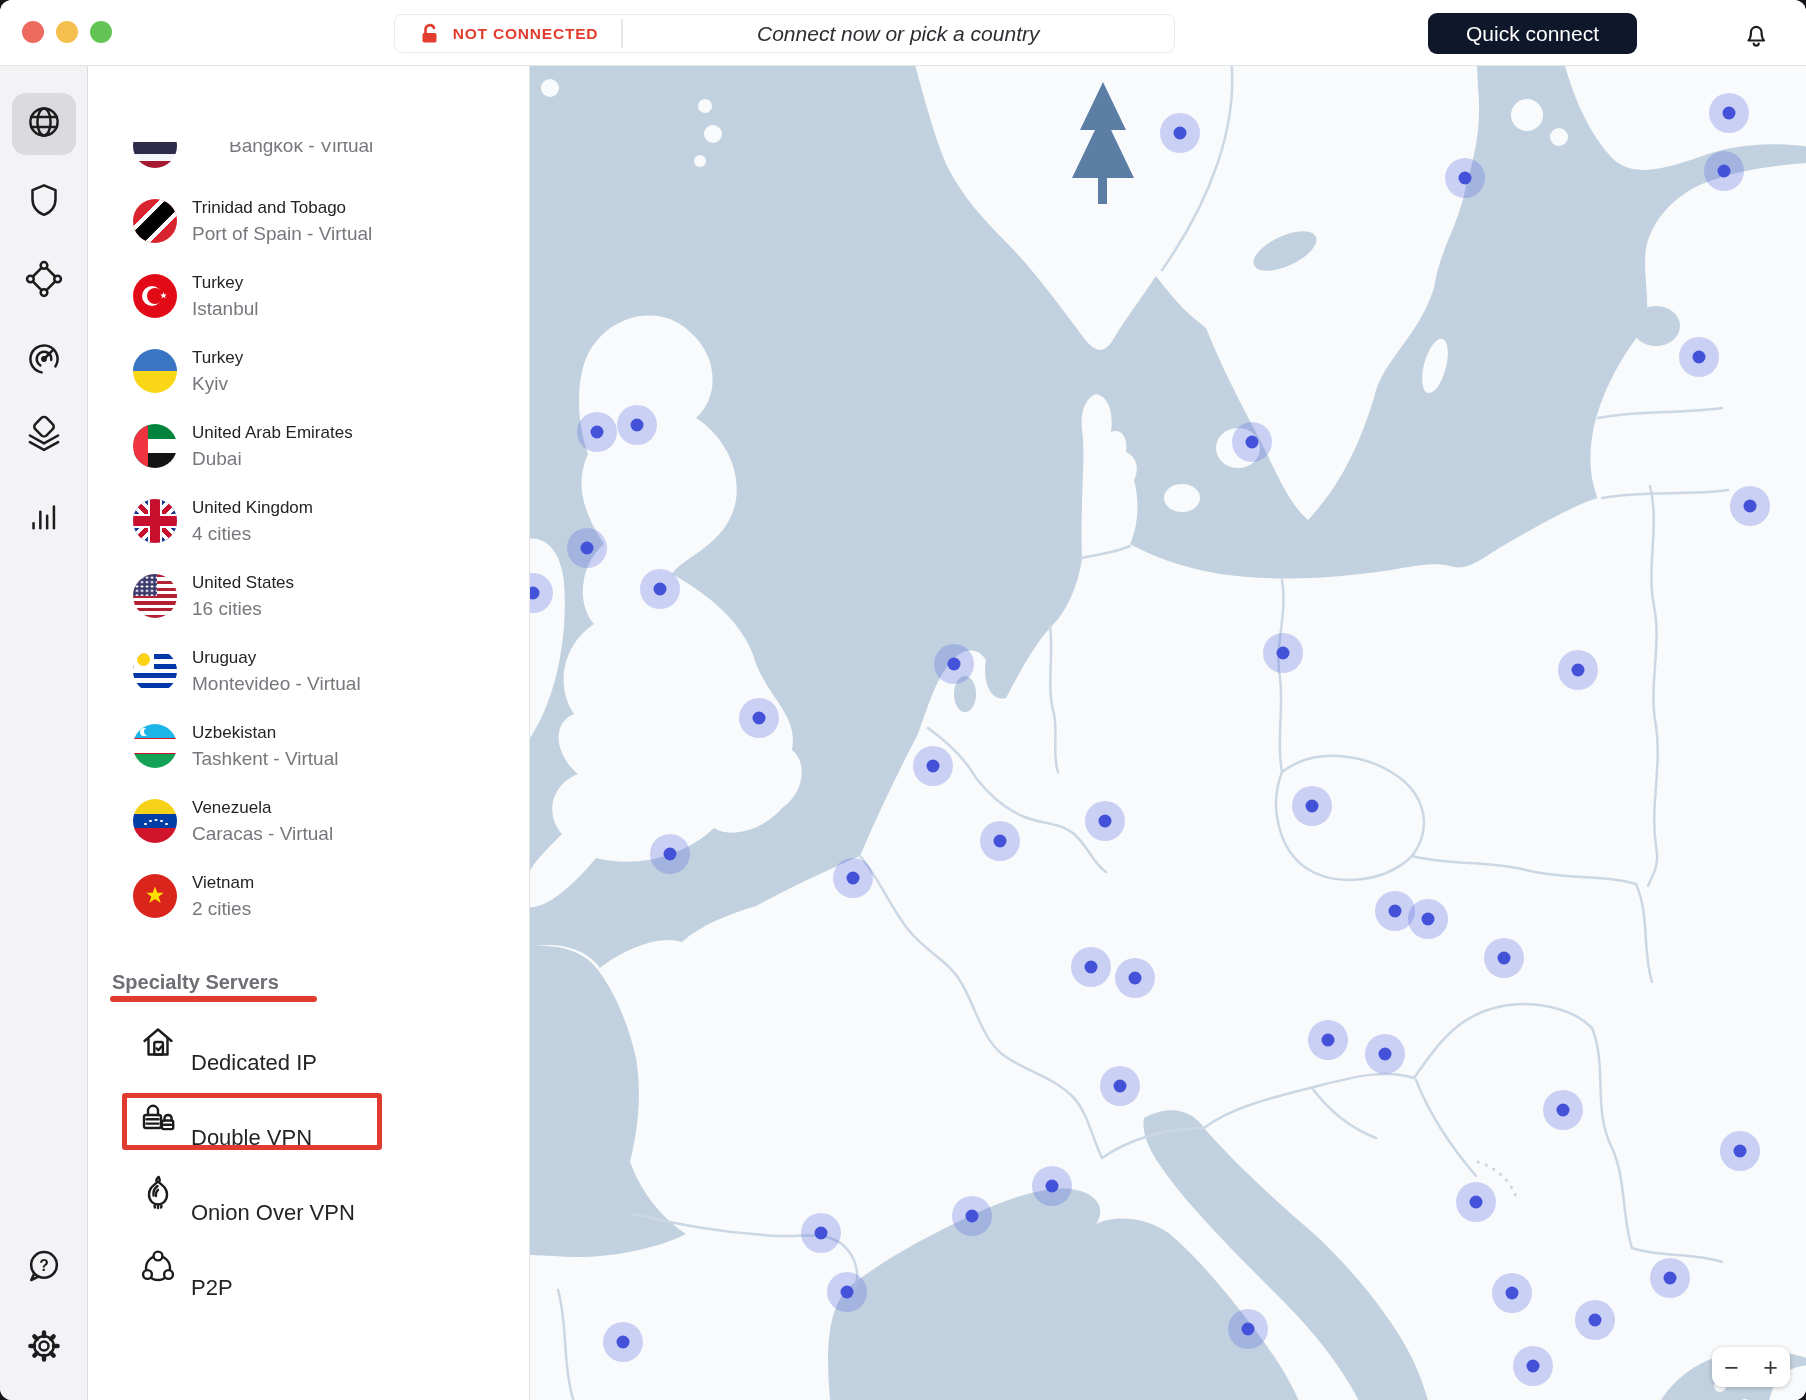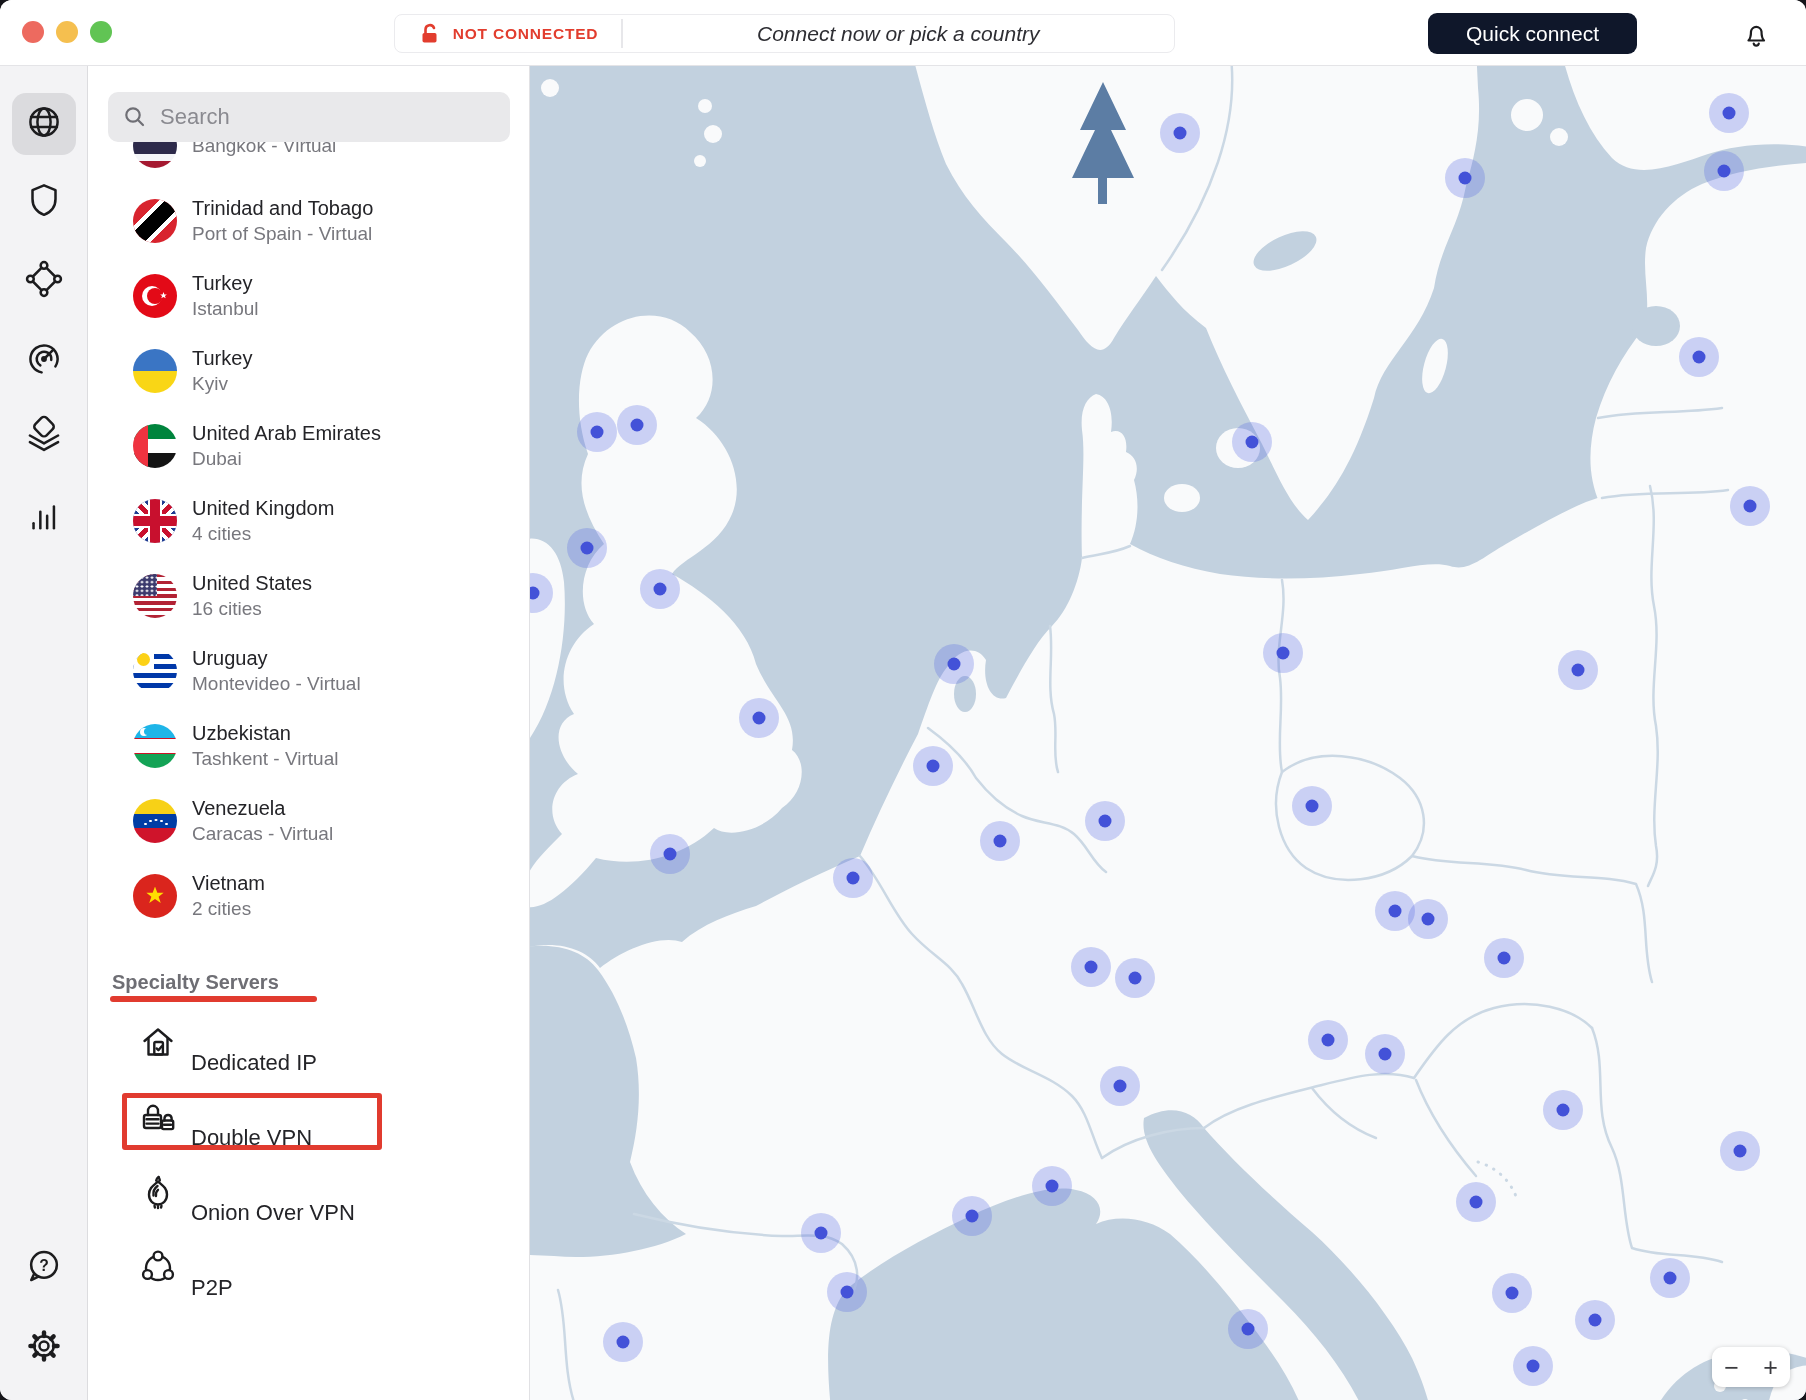--- a/index.html
+++ b/index.html
@@ -26,21 +26,21 @@
   .sidebar { position:absolute; left:88px; top:66px; bottom:0; width:442px; background:#fff; border-right:1px solid #e1e1e4; z-index:10; overflow:hidden; }
   .searchbox { position:absolute; left:20px; top:26px; width:402px; height:50px; background:#e9e9eb; border-radius:10px; display:flex; align-items:center; z-index:5; }
   .searchbox svg { margin-left:15px; }
   .searchbox input { flex:1; border:none; outline:none; background:transparent; font-size:22px; color:#333; padding-left:13px; font-family:"Liberation Sans",sans-serif; }
   .searchbox input::placeholder { color:#8a8a90; }
   .country-list { position:absolute; left:0; top:76px; width:100%; height:800px; overflow:hidden; }
   .c-row { height:75px; display:flex; align-items:center; padding-left:45px; cursor:pointer; }
   .flag { position:relative; width:44px; height:44px; border-radius:50%; overflow:hidden; flex:0 0 44px; }
   .flag i { position:absolute; inset:0; display:block; }
   .c-text { margin-left:15px; }
-  .c-name { font-size:20px; font-weight:500; color:#242428; line-height:26px; }
+  .c-name { font-size:17px; font-weight:500; color:#242428; line-height:26px; }
   .c-city { font-size:19px; color:#77777d; line-height:24px; margin-top:1px; }
   .spec-heading { position:absolute; left:24px; top:905px; font-size:20px; font-weight:600; color:#6e6e74; }
   .spec-underline { position:absolute; left:22px; top:930px; width:207px; height:5.5px; border-radius:3px; }
   .spec-list { position:absolute; left:0; top:941px; width:100%; }
   .s-row { height:75px; display:flex; align-items:center; padding-left:48px; cursor:pointer; }
   .s-label { margin-left:11px; font-size:22px; font-weight:500; color:#242428;margin-top:36px; }
   .hl-box { position:absolute; left:34px; top:1027px; width:260px; height:57px; border:5px solid #e13b2f; border-radius:3px; pointer-events:none; }
 
   
   .map-wrap { position:absolute; left:530px; top:66px; right:0; bottom:0; }
@@ -142,30 +142,23 @@
               <path d="M12.5 22 H9"></path>
               <path d="M15.3 15.3 L12.8 12.8"></path>
               <path d="M22 12.5 V9"></path>
               <path d="M28.7 15.3 L31.2 12.8"></path>
             </g>
           </svg></span>
       </div>
     </div>
 
   <div class="sidebar">
-    <div class="searchbox">
-      <svg width="24" height="24" viewBox="0 0 24 24">
-        <circle cx="10" cy="10" r="6.7" fill="none" stroke="#6f6f75" stroke-width="2.2"></circle>
-        <path d="M15 15 L20 20" stroke="#6f6f75" stroke-width="2.2" stroke-linecap="round"></path>
-      </svg>
-      <input type="text" placeholder="Search" style="">
-    </div>
 
     <div class="country-list" id="country-list">
-        <div class="c-row" style="margin-top: -34px;">
+        <div class="c-row" style="margin-top: -34px; gap: 37px;">
           <span class="flag">
             <i style="background:linear-gradient(180deg,#a51931 0 15%,#f4f5f8 15% 32%,#2d2a4a 32% 68%,#f4f5f8 68% 85%,#a51931 85%)"></i>
           </span>
           <div class="c-text">
             <div class="c-name"></div>
             <div class="c-city">Bangkok - Virtual</div>
           </div>
         </div>
         <div class="c-row">
           <span class="flag">

